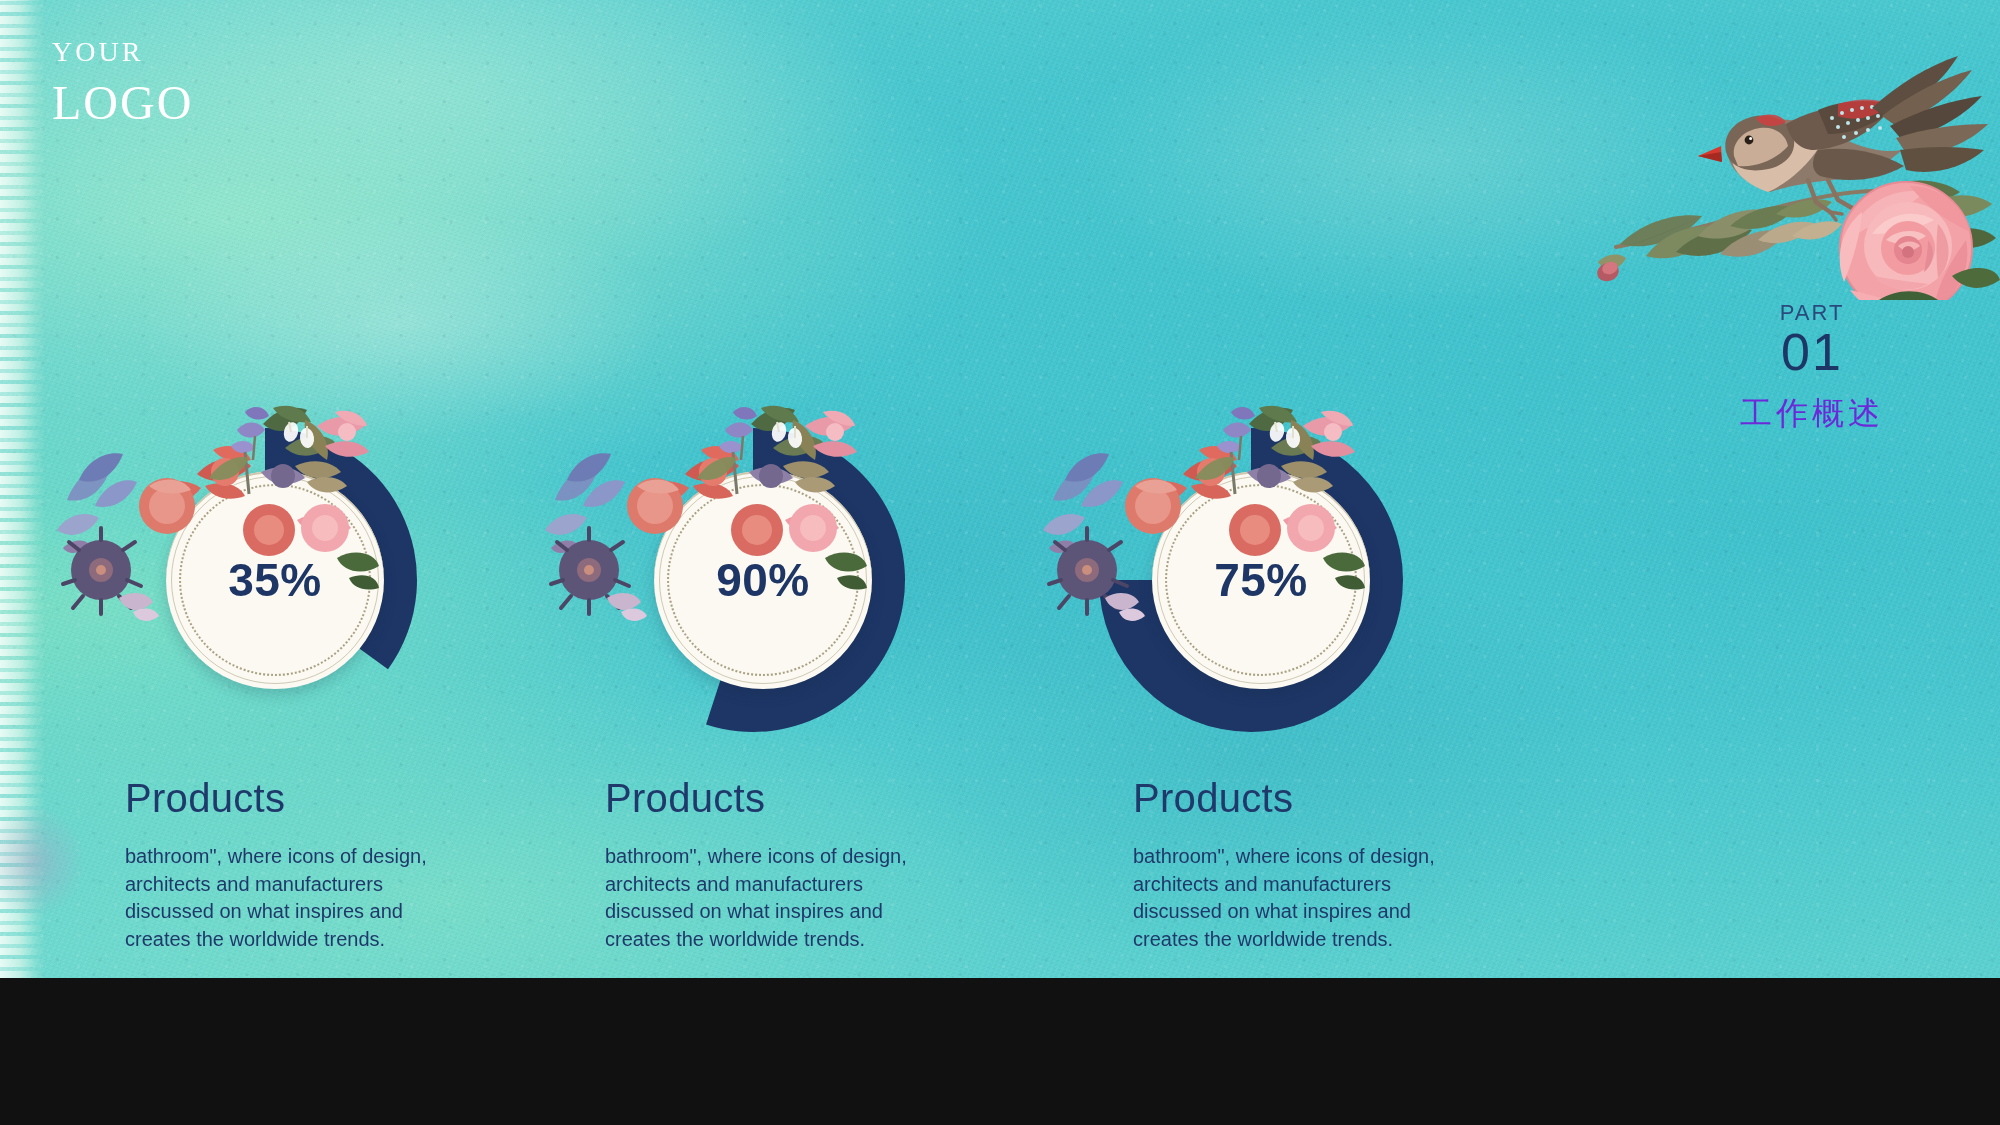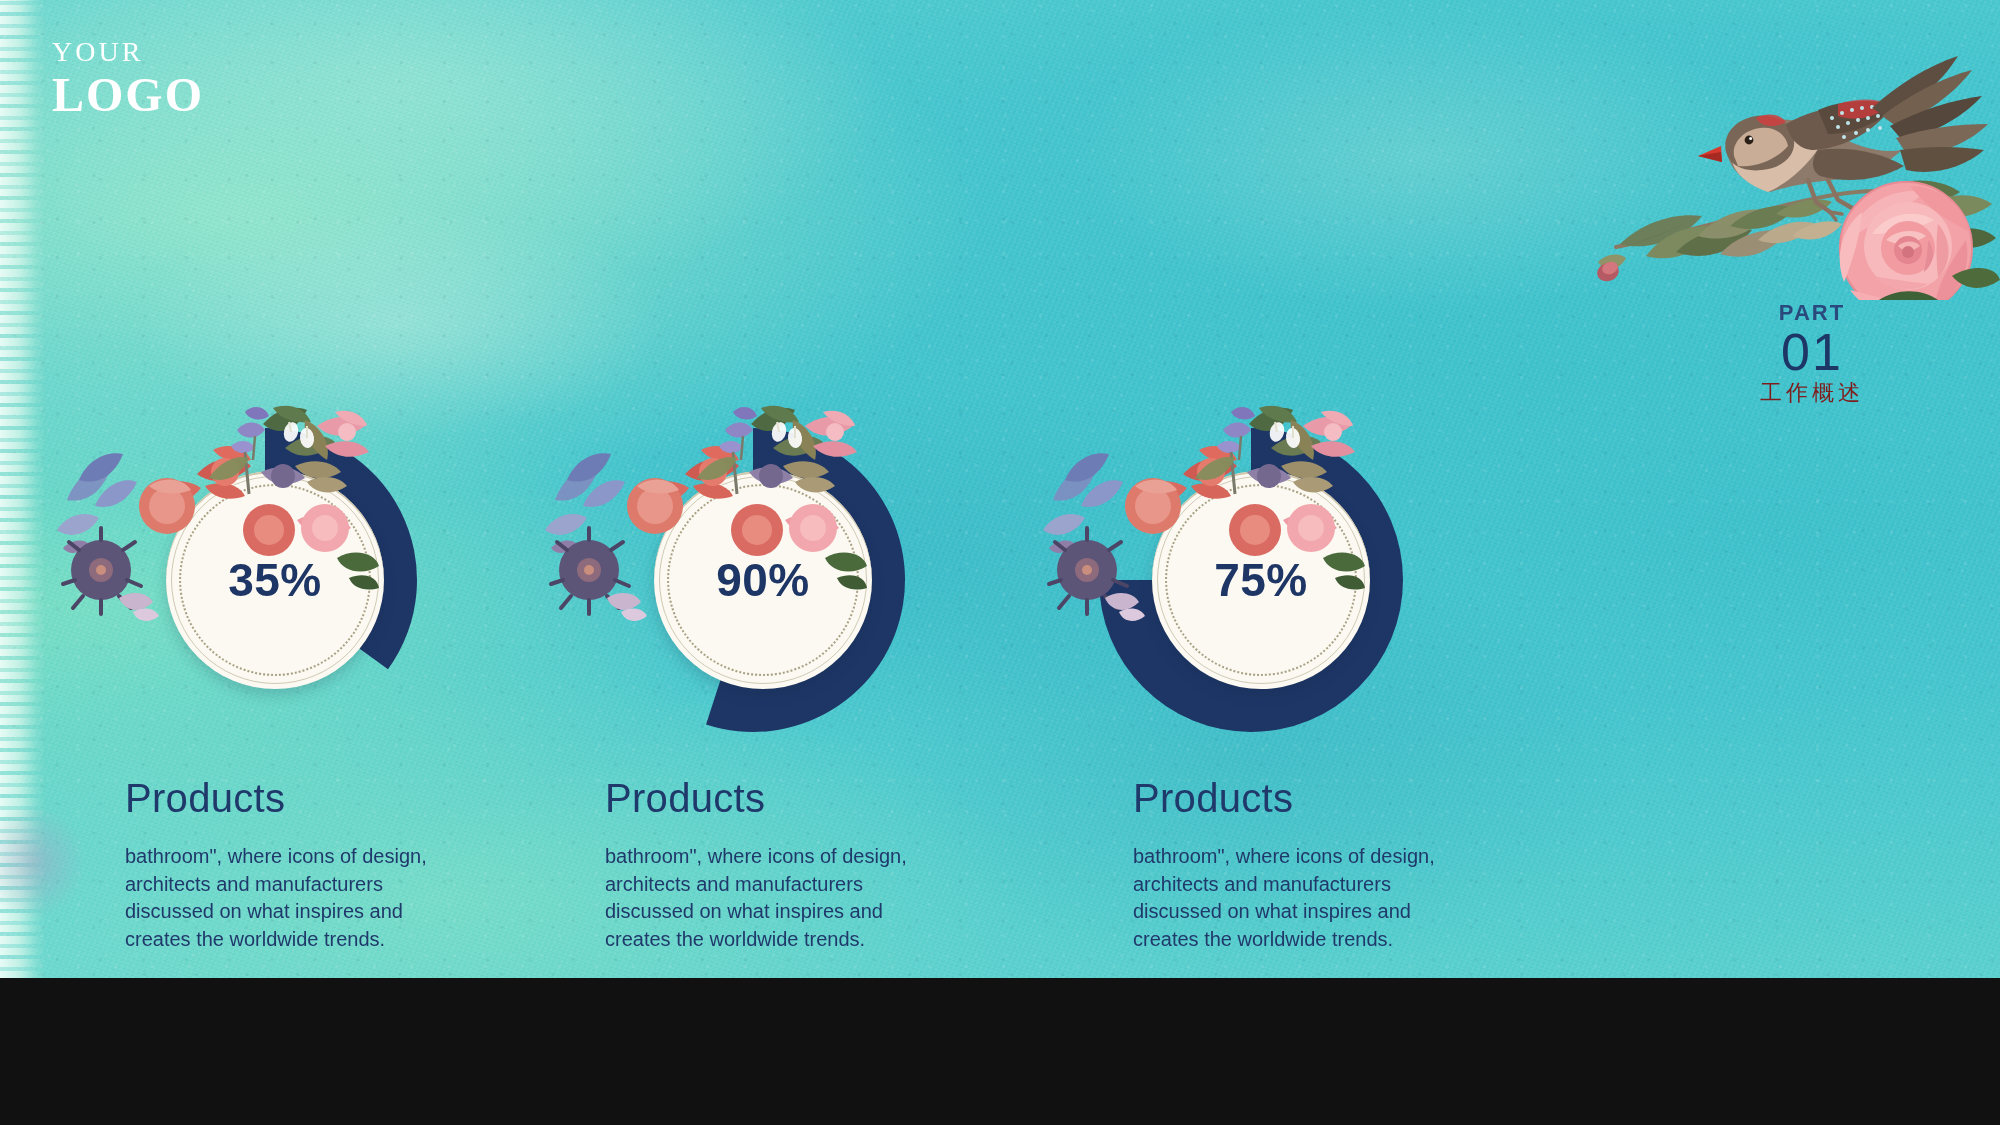--- a/index.html
+++ b/index.html
@@ -65,27 +65,27 @@
             mask-image:repeating-linear-gradient(0deg, #000 0 7px, rgba(0,0,0,.55) 7px 11px, #000 11px 19px, rgba(0,0,0,.35) 19px 23px);
   }
   .deckle-lilac{
     position:absolute;left:0;bottom:58px;width:120px;height:130px;
     background:radial-gradient(60% 60% at 28% 55%, rgba(176,160,196,.45) 0%, rgba(176,160,196,0) 72%);
   }
 
   
   #logo{position:absolute;left:52px;top:38px;color:#fff;line-height:1;}
   #logo .l1{font-family:"Liberation Serif",serif;font-size:28px;letter-spacing:3px;display:block;}
-  #logo .l2{font-family:"Liberation Serif",serif;font-size:48px;font-weight:700;letter-spacing:2px;display:block;margin-top:5px;}
+  #logo .l2{font-family:"Liberation Serif",serif;font-size:48px;font-weight:400;letter-spacing:2px;display:block;margin-top:13px;}
 
   
   #part{position:absolute;right:38px;top:300px;width:300px;text-align:center;color:#1f3a6e;}
-  #part .kicker{font-size:22px;letter-spacing:2px;color:#2a4a7d;font-weight:bold;}
+  #part .kicker{font-size:22px;letter-spacing:2px;color:#2a4a7d;}
   #part .num{font-size:52px;line-height:.96;font-weight:400;letter-spacing:2px;margin-top:2px;color:#1d3666;}
-  #part .cn{font-size:22px;letter-spacing:4px;color:#7f1d1d;}
+  #part .cn{font-size:32px;letter-spacing:4px;margin-top:14px;color:#6d28d9;}
 
   
   .col{position:absolute;top:420px;width:480px;}
   #col1{left:125px;}
   #col2{left:605px;}
   #col3{left:1133px;}
 
   .chart-wrap{position:relative;width:340px;height:320px;}
   #col1 .chart-wrap{margin-left:-20px;}
   #col2 .chart-wrap{margin-left:-12px;}

